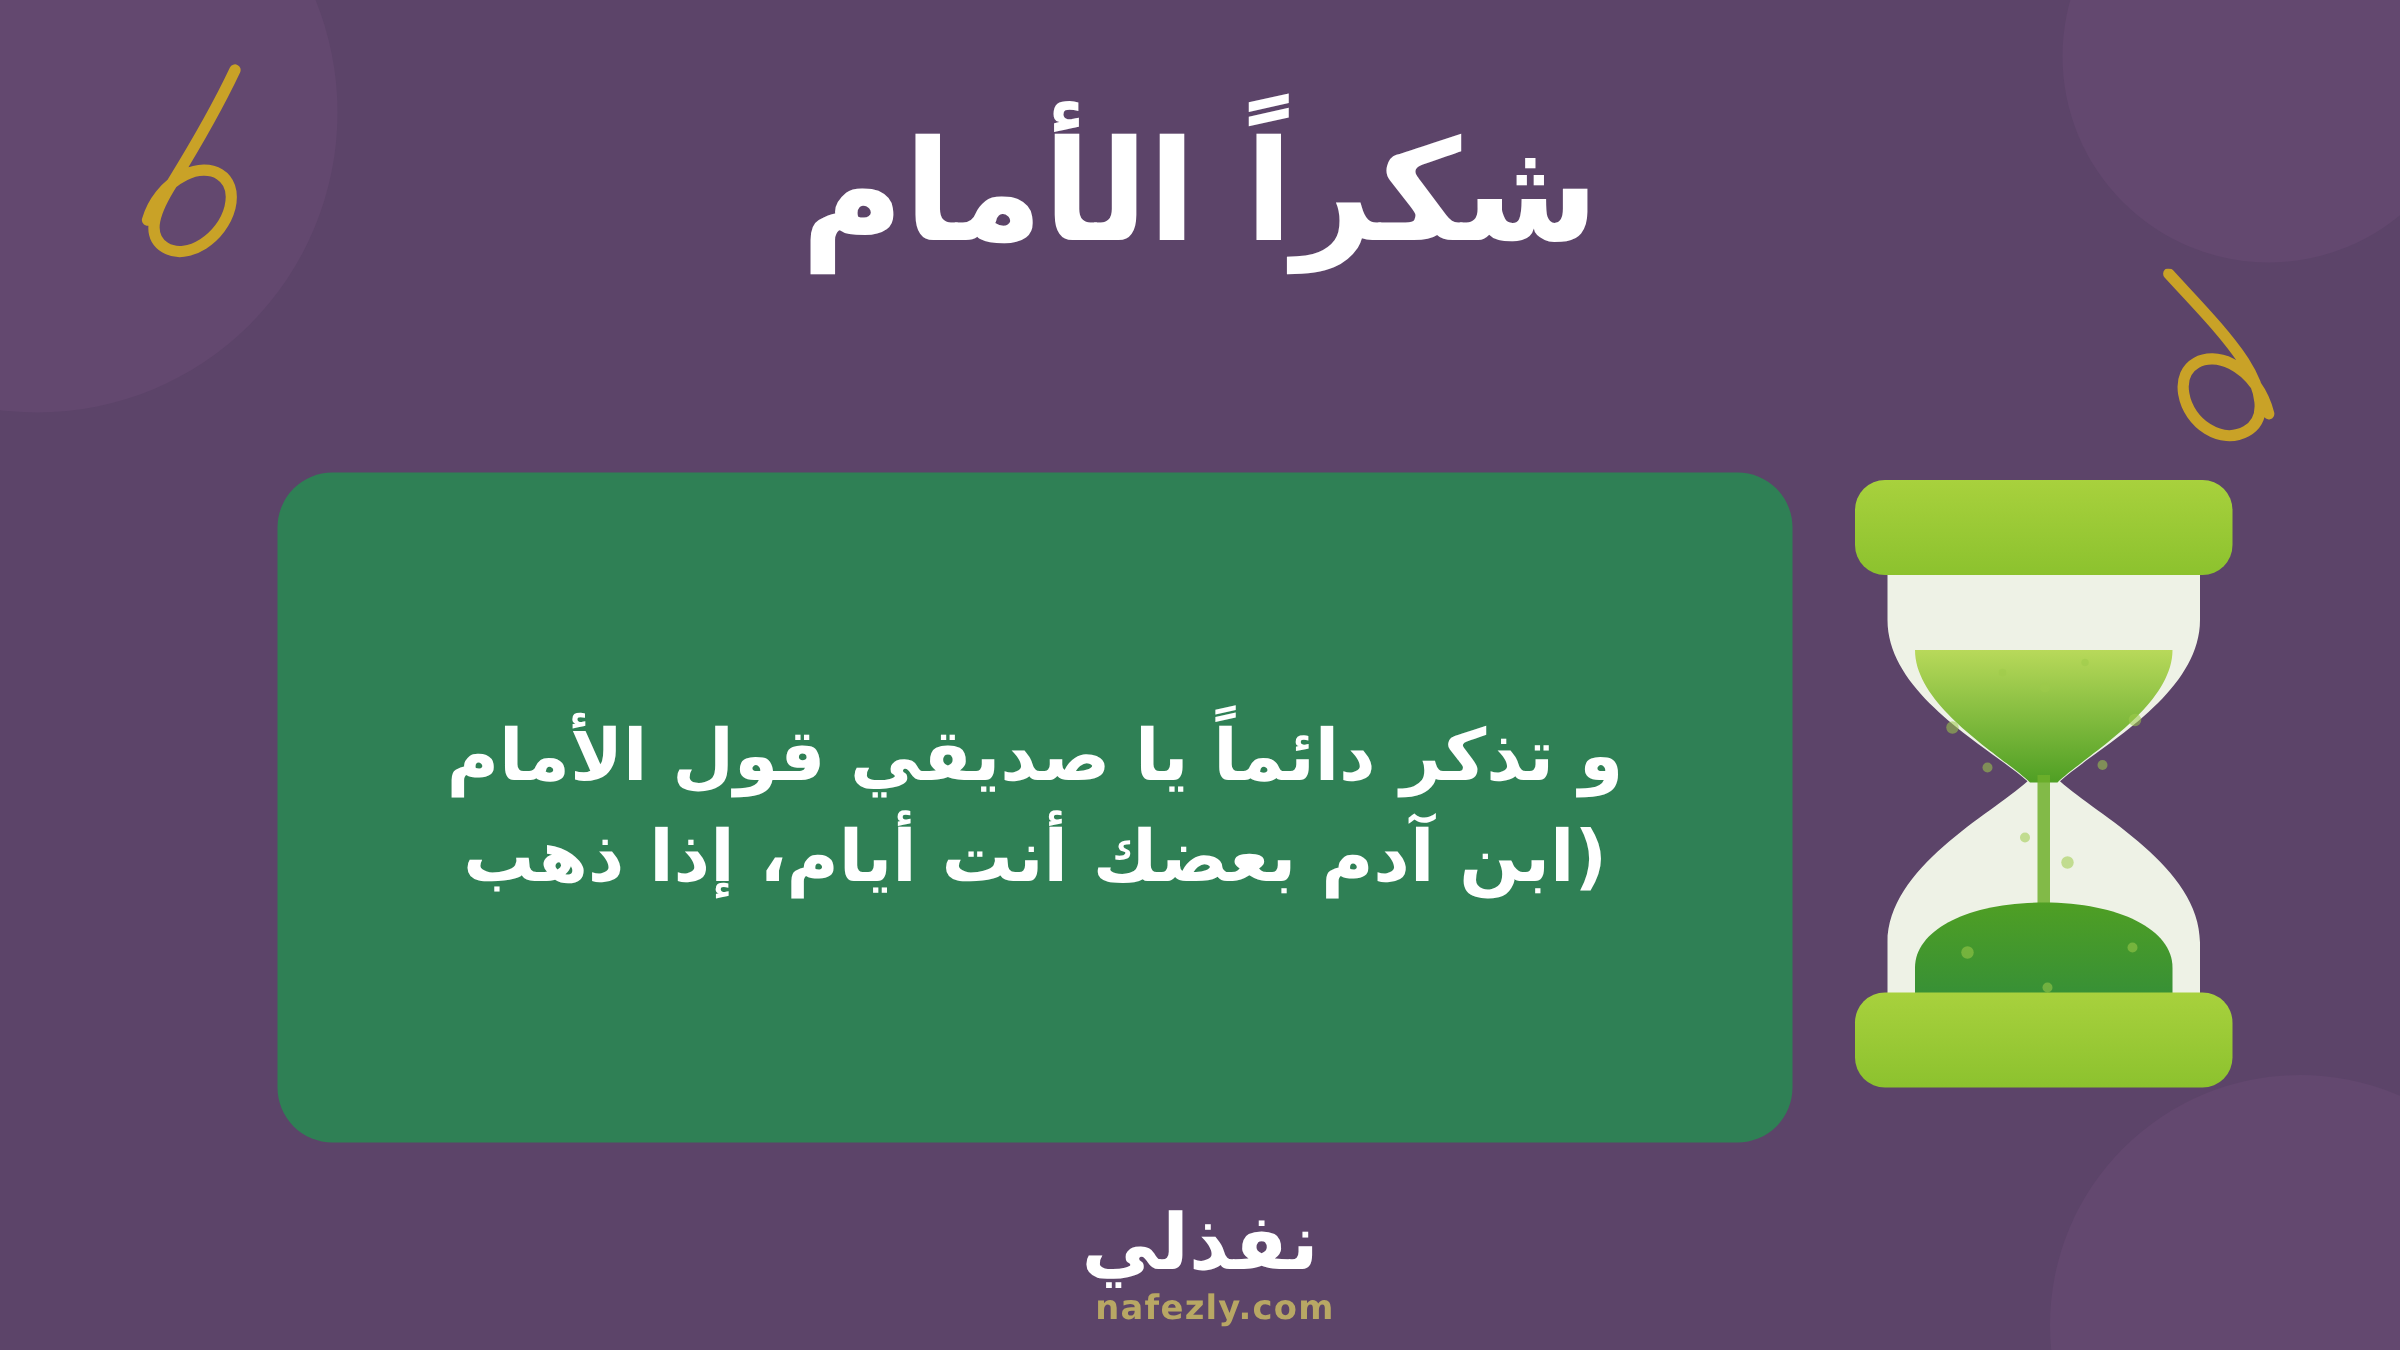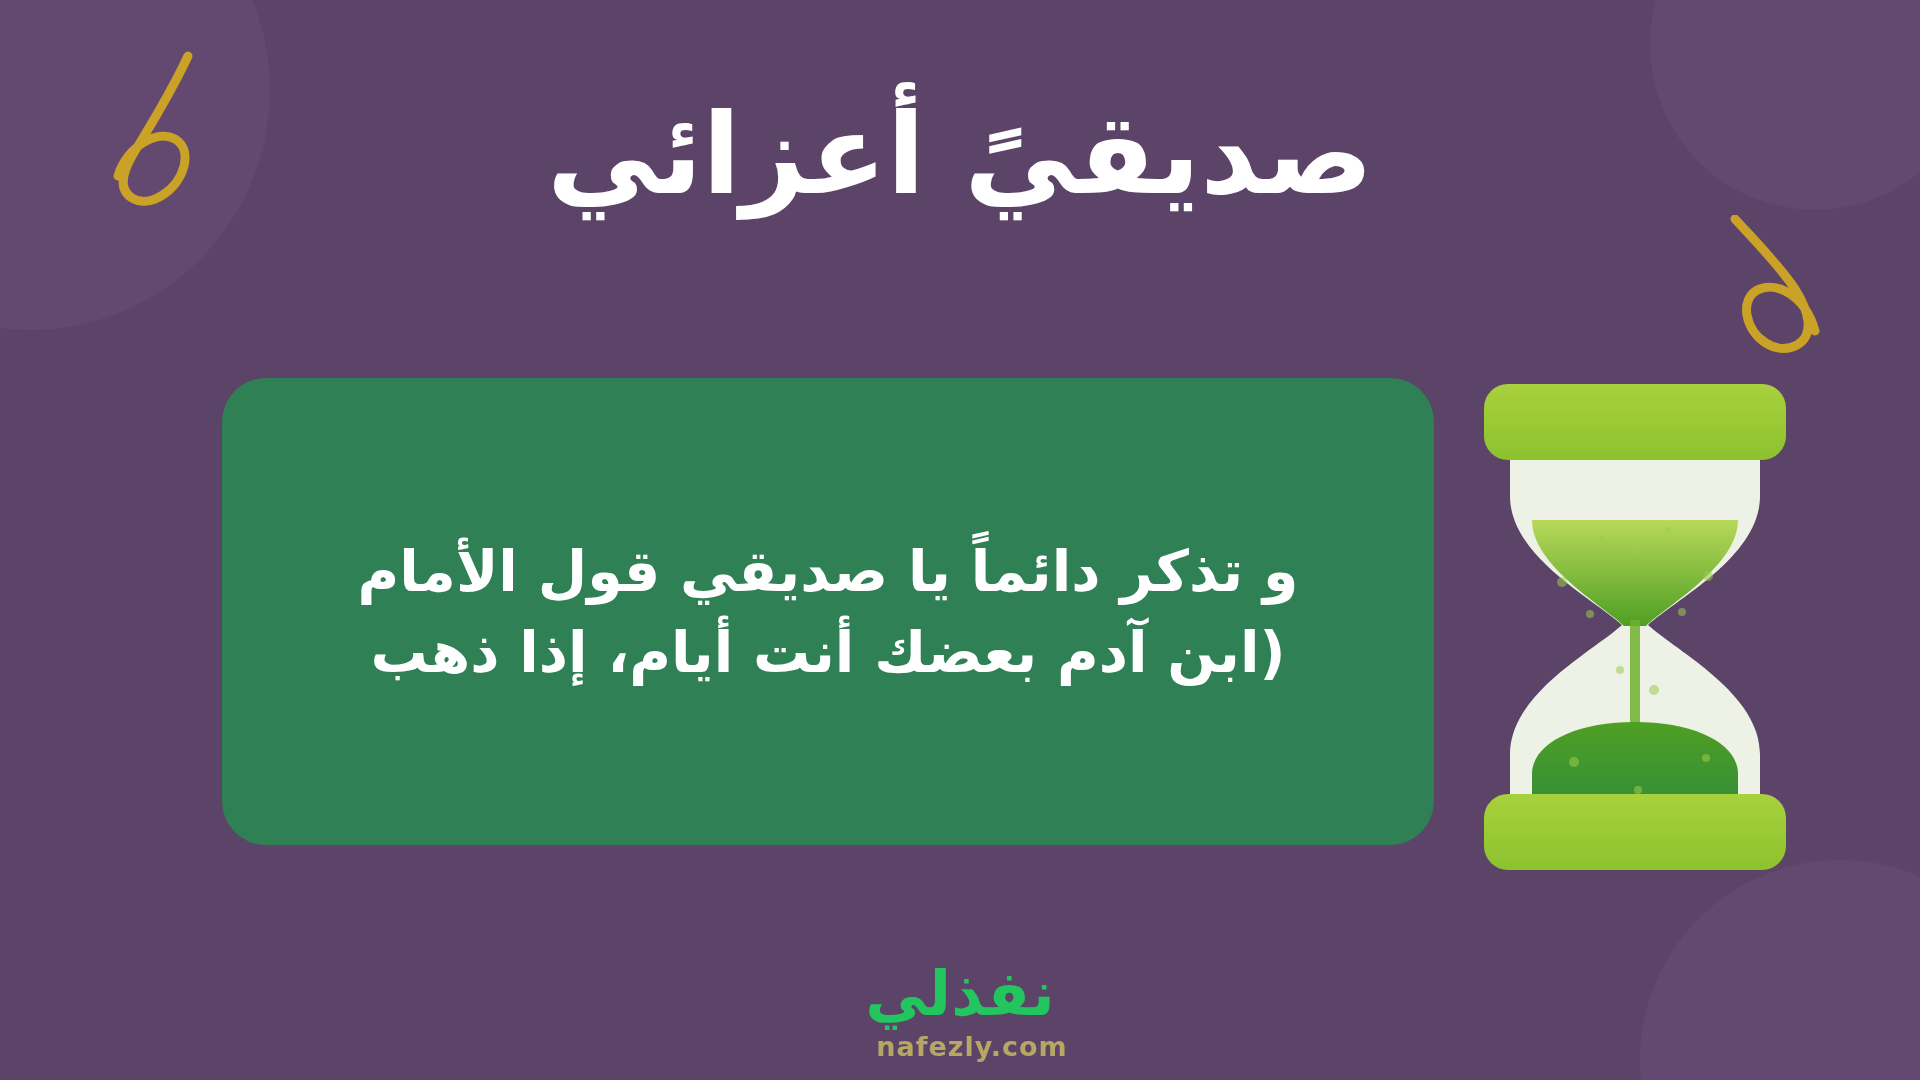--- a/index.html
+++ b/index.html
@@ -36,21 +36,21 @@
     letter-spacing:-1px;
     white-space:nowrap;
   }
 
   
   .quote-card {
     position:absolute;
     left:222px;
     top:378px;
     width:1212px;
-    height:467px;
+    height:536px;
     background:#2f8055;
     border-radius:44px;
     display:flex;
     align-items:center;
     justify-content:center;
     padding:28px 60px;
   }
   .quote-text {
     direction:rtl;
     text-align:center;
@@ -75,21 +75,21 @@
   .watermark {
     position:absolute;
     left:0; right:0;
     bottom:18px;
     text-align:center;
     user-select:none;
   }
   .wm-ar {
     display:block;
     direction:rtl;
-    color:#22c55e;
+    color:#ffffff;
     font-size:62px;
     font-weight:bold;
     line-height:1;
     letter-spacing:2px;
   }
   .wm-en {
     display:block;
     color:#b8a764;
     font-size:27px;
     font-weight:bold;
@@ -110,21 +110,21 @@
     <path d="M78 6 C 62 40, 44 70, 28 96 C 14 118, 6 138, 22 148 C 40 159, 68 140, 74 116 C 80 90, 58 80, 38 90 C 22 98, 12 112, 8 126" stroke="#c9a227" stroke-width="9" stroke-linecap="round" fill="none"></path>
   </svg>
 </div>
 
 <div class="squiggle squiggle-right">
   <svg width="110" height="150" viewBox="0 0 110 150" fill="none">
     <path d="M20 4 C 40 26, 64 50, 80 74 C 94 96, 100 120, 82 130 C 62 141, 36 124, 32 100 C 28 76, 50 66, 70 76 C 86 84, 96 100, 100 116" stroke="#c9a227" stroke-width="9" stroke-linecap="round" fill="none"></path>
   </svg>
 </div>
 
-<h1 class="headline">صديقيً أعزائي</h1>
+<h1 class="headline">شكراً الأمام</h1>
 
 <div class="quote-card">
   <div class="quote-text">
     <span class="quote-line">و تذكر دائماً يا صديقي قول الأمام</span>
     <span class="quote-line">(ابن آدم بعضك أنت أيام، إذا ذهب</span>
   </div>
 </div>
 
 <div class="hourglass">
   <svg width="330" height="510" viewBox="0 0 330 510" fill="none">

